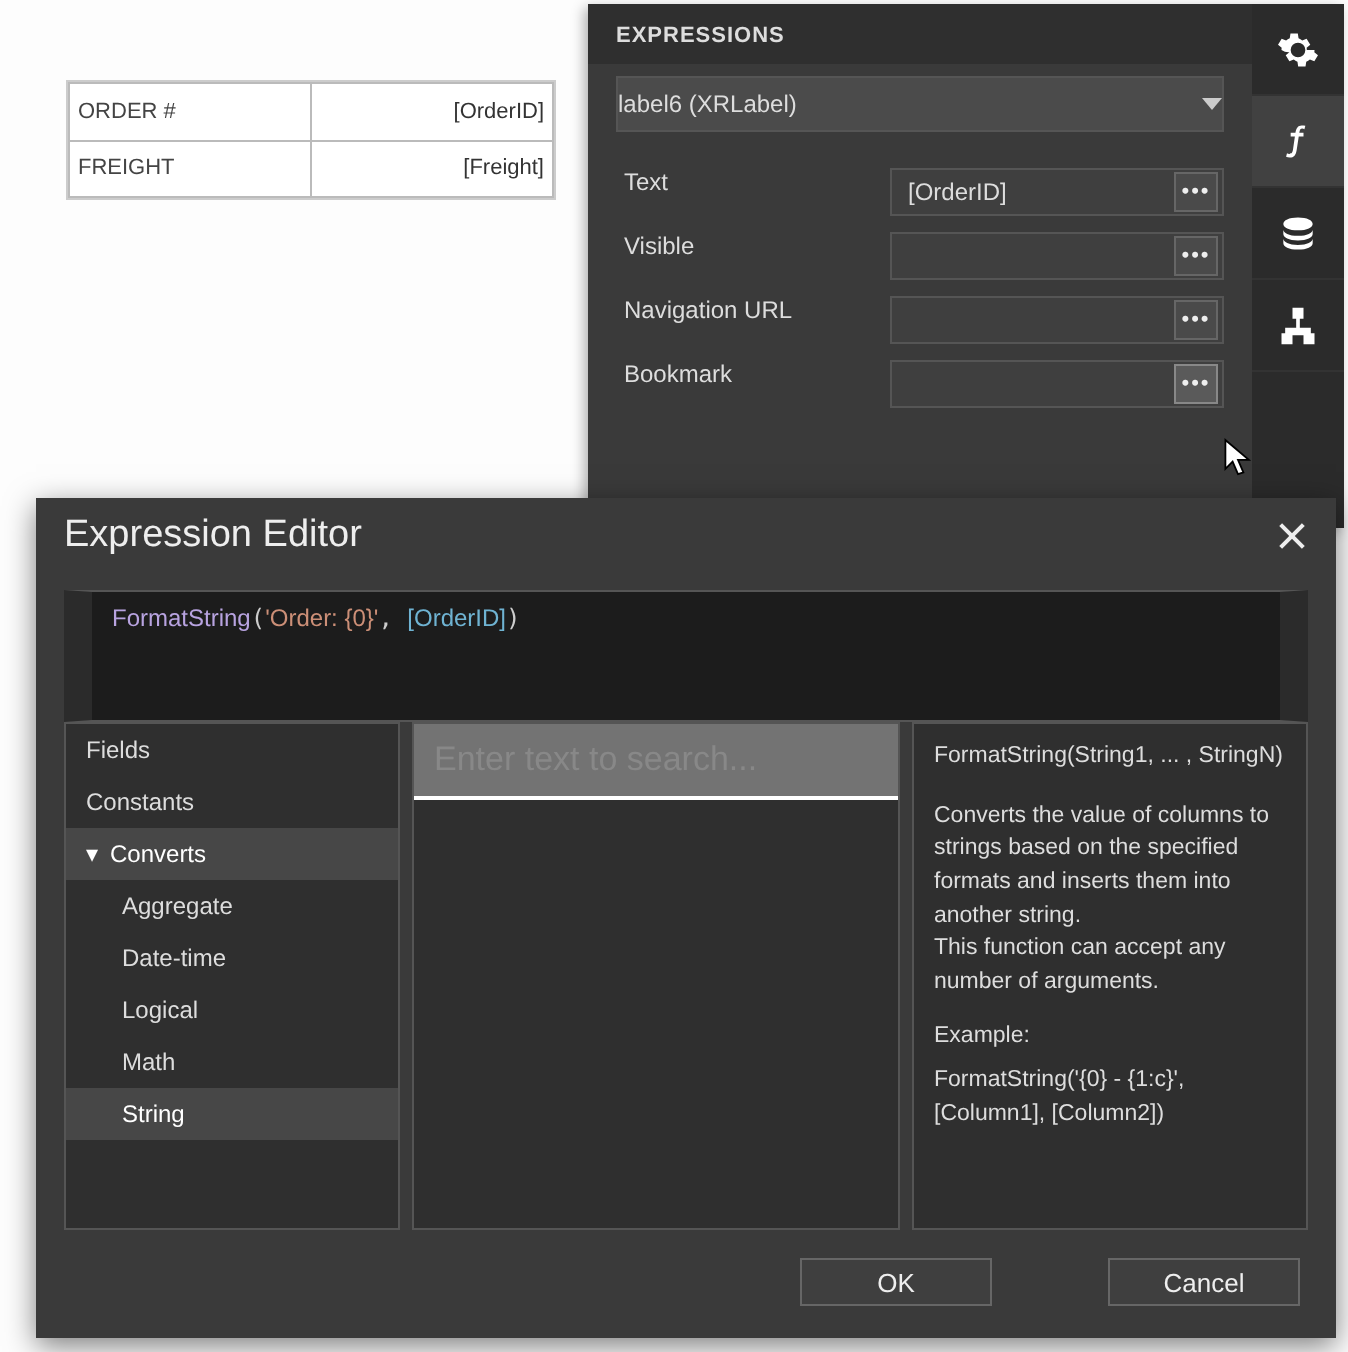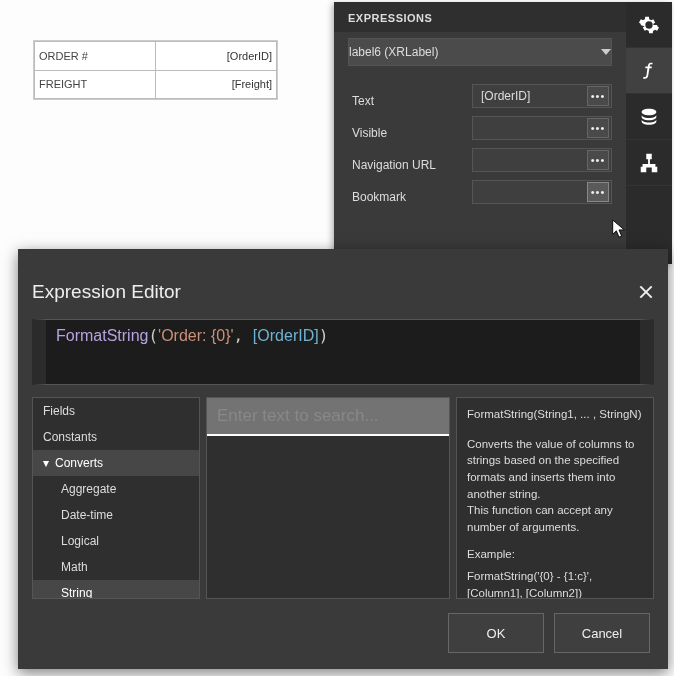--- a/index.html
+++ b/index.html
@@ -13,33 +13,33 @@
       repeating-linear-gradient(90deg, #eee 0 1px, transparent 1px 10px);
     border: 1px solid #ccc;
   }
   .design table { border-collapse: collapse; width: 100%; height:100%; }
   .design td { border: 1px solid #bbb; font-size: 11px; padding: 2px 4px; background:#fff; position:relative; }
   .design .label { text-align:left; width:50%; color:#444;}
   .design .bind { text-align:right; width:50%; color:#333;}
 
   
   .panel {
-    position: absolute; right: 2px; top: 2px; width: 338px; height: 262px;
+    position: absolute; right: 2px; top: 2px; width: 378px; height: 262px;
     background: #3a3a3a; color: #eee; box-shadow: -2px 2px 6px rgba(0,0,0,.3);
     display:flex;
   }
   .panel-body{ flex:1; padding: 0 0 0 0; }
   .panel-header { font-size:11px; font-weight:bold; letter-spacing:.5px; padding:10px 14px 8px; color:#ddd; background:#2f2f2f;}
   .dropdown {
     margin: 6px 14px 14px; background:#4b4b4b; border:1px solid #555;
     display:flex; align-items:center; justify-content:space-between;
     padding:6px 0; font-size:12px; color:#ddd; cursor:pointer;
   }
   .dropdown .caret { width:0;height:0;border-left:5px solid transparent;border-right:5px solid transparent;border-top:6px solid #ccc;}
-  .prop-row{ display:flex; align-items:flex-end; padding:4px 14px 4px 18px; font-size:12px; min-height:32px;}
+  .prop-row{ display:flex; align-items:flex-start; padding:4px 14px 4px 18px; font-size:12px; min-height:32px;gap:13px;}
   .prop-row .pname{ width:120px; color:#ddd;}
   .prop-row .pval{
     flex:1; height:24px; border:1px solid #555; background:#3f3f3f;
     display:flex;align-items:center;justify-content:space-between;
     padding:0 2px 0 8px; color:#ddd;
   }
   .ellips-btn{
     width:22px;height:20px;background:#4a4a4a;border:1px solid #666;
     display:flex;align-items:center;justify-content:center;color:#eee;
     font-size:11px;letter-spacing:1px; cursor:pointer;
@@ -62,28 +62,28 @@
   .side-tab svg{width:22px;height:22px;fill:#fff;}
 
   
   .dialog{
     position:absolute; left:18px; top:249px; width:650px; height:420px;
     background:#3a3a3a; color:#eee; box-shadow:0 4px 14px rgba(0,0,0,.5);
     display:flex; flex-direction:column;
   }
   .dlg-title{
     display:flex; align-items:center; justify-content:space-between;
-    padding:8px 14px 10px; font-size:19px; font-weight:300; color:#eee;margin-top:24px;
+    padding:8px 14px 10px; font-size:19px; font-weight:300; color:#eee;
   }
   .close-x{ width:16px;height:16px; cursor:pointer; position:relative;}
   .close-x::before,.close-x::after{content:"";position:absolute;left:7px;top:0;width:2px;height:16px;background:#eee;}
   .close-x::before{transform:rotate(45deg);} .close-x::after{transform:rotate(-45deg);}
   .code{
-    margin:6px 14px 12px; height:66px; background:#1c1c1c; border:1px solid #555;
-    padding:6px 10px; font-family: Consolas, monospace; font-size:16px;
+    margin:6px 14px 0; height:66px; background:#1c1c1c; border:1px solid #555;
+    padding:6px 10px; font-family: Consolas, monospace; font-size:12px;
     border-left:14px solid #2b2b2b; border-right:14px solid #2b2b2b; color:#ccc;
     overflow:hidden;
   }
   .tok-fn{color:#b8a3e0;} .tok-str{color:#cc8f77;} .tok-col{color:#6fb3d2;}
 
   .mid{
     flex:1; display:flex; gap:6px; padding:0 14px 0; overflow:hidden;justify-content:flex-end;
   }
   .col{
     background:#2f2f2f; border:1px solid #555; display:flex; flex-direction:column;
@@ -104,22 +104,22 @@
   .searchbar::placeholder{color:#888;}
   .list .items{ flex:1; overflow:hidden; }
   .list .item{ padding:7px 12px; font-size:12px; color:#ddd; cursor:pointer;}
   .desc .sig{font-weight:500;margin-bottom:13px;}
   .desc .ex{margin-top:10px;}
 
   .dlg-buttons{
     display:flex; justify-content:flex-end; gap:10px; padding:14px 18px 16px;
   }
   .dlg-buttons button{
-    min-width:96px; height:40px; background:#3f3f3f; border:1px solid #666;
-    color:#eee; font-size:13px; cursor:pointer;
+    min-width:96px; height:24px; background:#3f3f3f; border:1px solid #666;
+    color:#eee; font-size:13px; cursor:pointer;margin-left:48px;
   }
 </style>
 </head>
 <body>
 
 <div class="design">
   <table>
     <tbody>
         <tr>
       <td class="label"><span>ORDER #</span></td>

